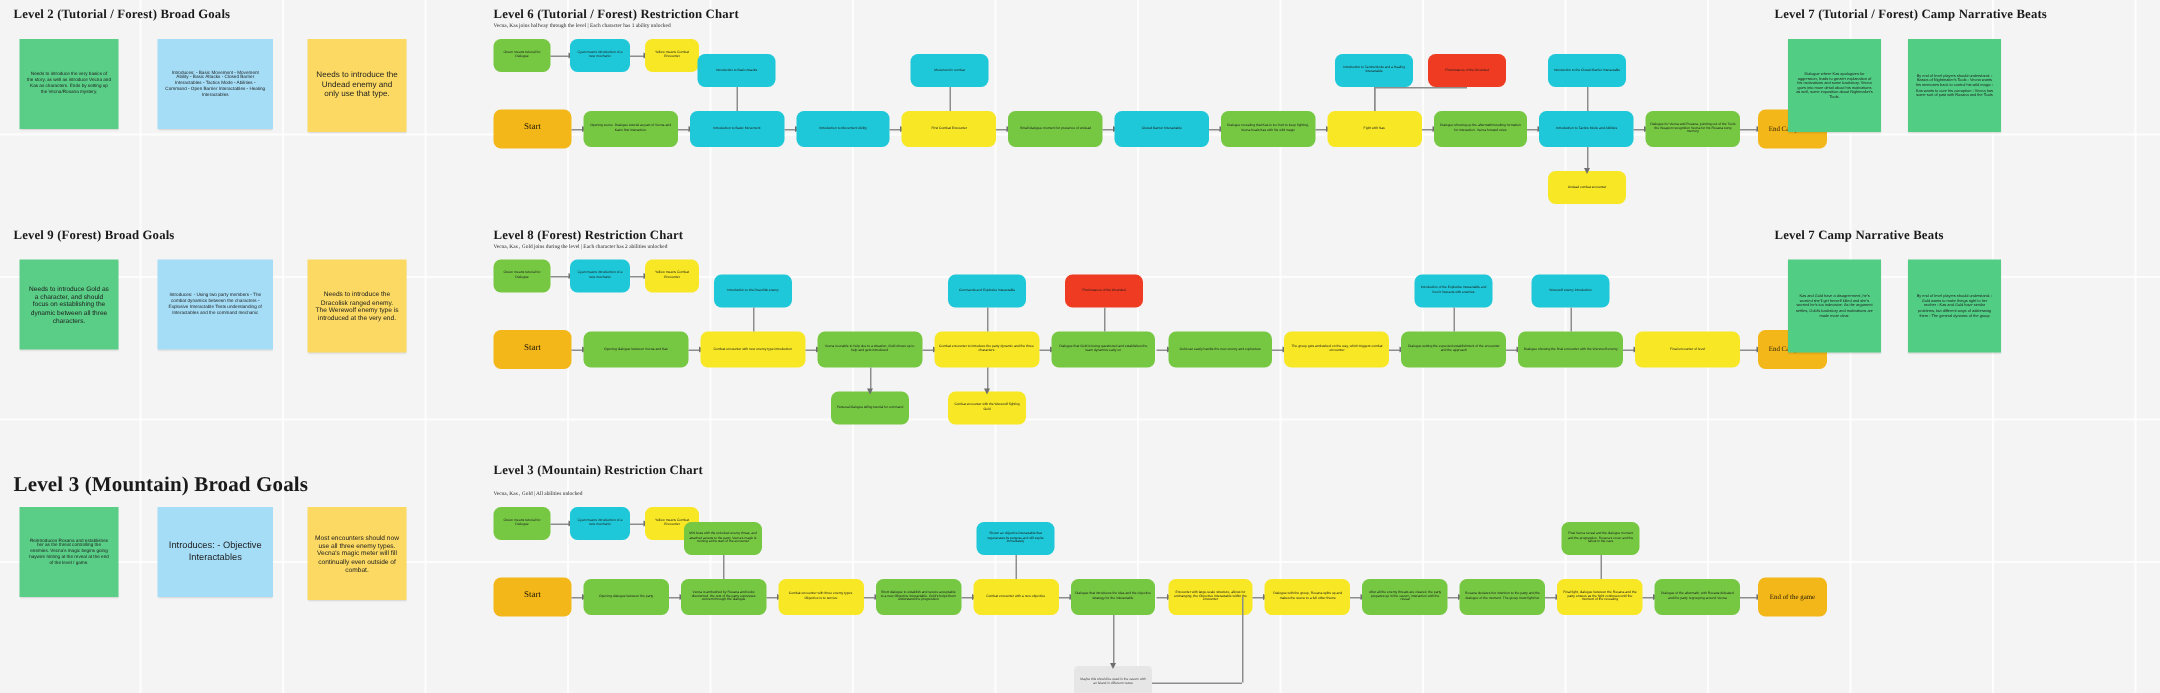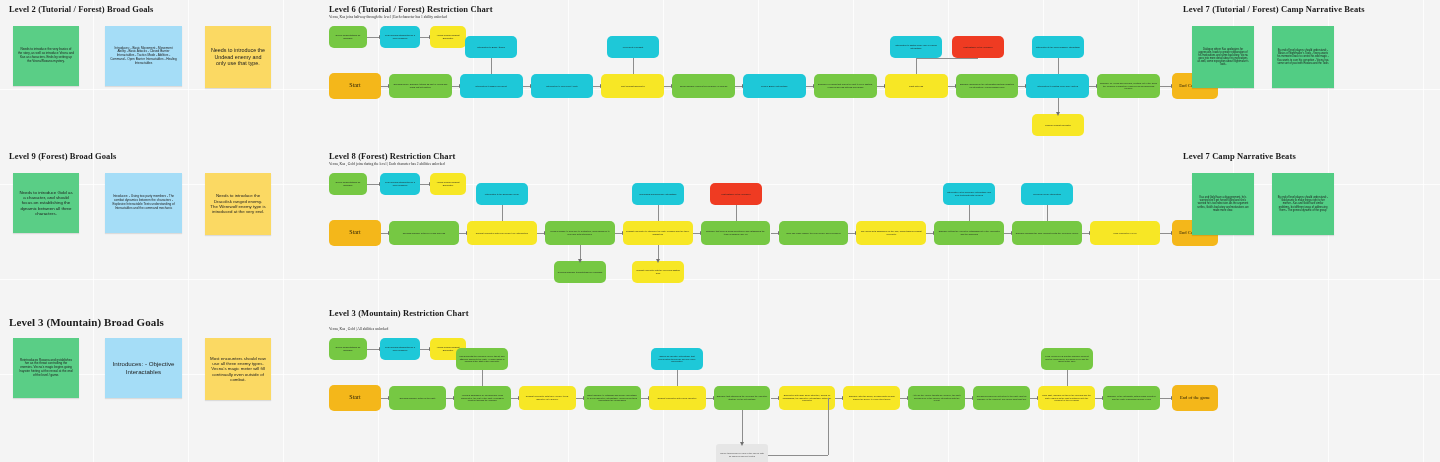--- a/index.html
+++ b/index.html
@@ -222,21 +222,21 @@
     <div class="edge v" style="left: 1047px; top: 205px; width: 1px; height: 16px;"></div>
     <div class="node" style="background: rgb(118, 200, 67); font-size: 2.2px; left: 554px; top: 261px; width: 52px; height: 22px;">Personal dialogue telling tutorial for command</div>
     <div class="edge v" style="left: 580px; top: 245px; width: 1px; height: 16px;"></div>
     <div class="arrow down" style="left: 578px; top: 259px;"></div>
     <div class="node" style="background: rgb(247, 231, 37); font-size: 2.2px; left: 632px; top: 261px; width: 52px; height: 22px;">Combat encounter with the Werewolf fighting Gold</div>
     <div class="edge v" style="left: 658px; top: 245px; width: 1px; height: 16px;"></div>
     <div class="arrow down" style="left: 656px; top: 259px;"></div>
     <div class="sec-title" style="font-size: 8.5px; left: 1183px; top: 151px;">Level 7 Camp Narrative Beats</div>
     <div class="sticky" style="background: rgb(82, 205, 132); font-size: 2.6px; left: 1192px; top: 173px; width: 62px; height: 62px;">Kas and Gold have a disagreement, he's worried she'll get herself killed and she's worried he's too indecisive. As the argument settles, Gold's backstory and motivations are made more clear.</div>
     <div class="sticky" style="background: rgb(82, 205, 132); font-size: 2.6px; left: 1272px; top: 173px; width: 62px; height: 62px;">By end of level players should understand: - Gold wants to make things right to her mother - Kas and Gold have similar problems, but different ways of addressing them - The general dynamic of the group</div>
-    <div class="sec-title" style="font-size: 11px; left: 9px; top: 316px;">Level 3 (Mountain) Broad Goals</div>
+    <div class="sec-title" style="font-size: 14px; left: 9px; top: 316px;">Level 3 (Mountain) Broad Goals</div>
     <div class="sticky" style="background: rgb(90, 206, 134); font-size: 3.1px; left: 13px; top: 338px; width: 66px; height: 60px;">Reintroduces Roxana and establishes her as the threat controlling the enemies. Vecna's magic begins going haywire hinting at the reveal at the end of the level / game.</div>
     <div class="sticky" style="background: rgb(165, 221, 247); font-size: 6.2px; left: 105px; top: 338px; width: 77px; height: 60px;">Introduces: - Objective Interactables</div>
     <div class="sticky" style="background: rgb(251, 217, 99); font-size: 4.4px; left: 205px; top: 338px; width: 66px; height: 62px;">Most encounters should now use all three enemy types. Vecna's magic meter will fill continually even outside of combat.</div>
     <div class="sec-title" style="font-size: 8.5px; left: 329px; top: 308px; text-align: center;">Level 3 (Mountain) Restriction Chart</div>
     <div class="sec-sub" style="font-size: 3.6px; left: 329px; top: 327px;">Vecna, Kas , Gold | All abilities unlocked</div>
     <div class="node" style="background: rgb(118, 200, 67); font-size: 2.3px; left: 329px; top: 338px; width: 38px; height: 22px;">Green means tutorial for Dialogue</div>
     <div class="edge h" style="left: 367px; top: 349px; width: 13px; height: 1px;"></div>
     <div class="arrow" style="left: 379px; top: 347px;"></div>
     <div class="node" style="background: rgb(30, 200, 216); font-size: 2.3px; left: 380px; top: 338px; width: 40px; height: 22px;">Cyan means introduction of a new mechanic</div>
     <div class="edge h" style="left: 420px; top: 349px; width: 10px; height: 1px;"></div>

